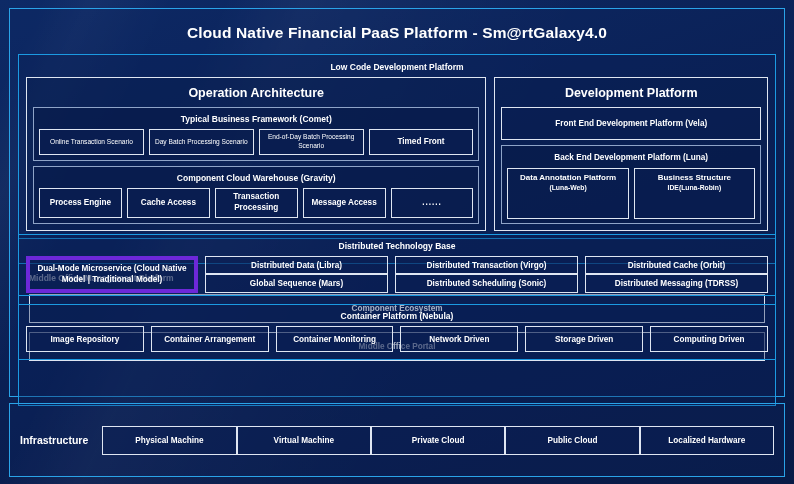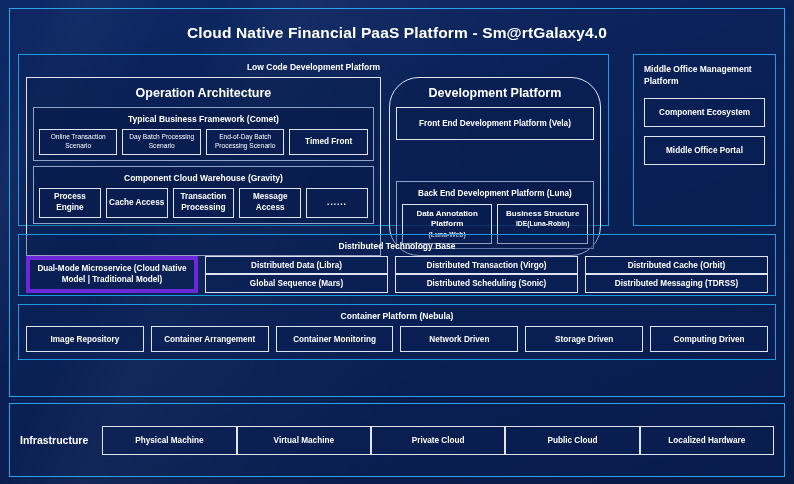--- a/index.html
+++ b/index.html
@@ -81,20 +81,21 @@
     font-weight: bold;
     text-align: center;
     letter-spacing: 0.15px;
     padding: 8px 0 12px 0;
   }
 
   .upper-row {
     display: flex;
     gap: 24px;
     height: 172px;
+    flex-direction: column;
   }
 
   
   .lowcode {
     flex: 1 1 auto;
     padding: 5px 7px 7px 7px;
     display: flex;
     flex-direction: column;
   }
   .lowcode > .sec-title {
@@ -115,21 +116,20 @@
   }
   .op-arch > .sec-title {
     font-size: 12.5px;
     padding: 3px 0 7px 0;
   }
   .dev-plat {
     flex: 1 1 0;
     padding: 5px 6px 6px 6px;
     display: flex;
     flex-direction: column;
-    border-radius: 30px;
   }
   .dev-plat > .sec-title {
     font-size: 12.5px;
     padding: 3px 0 7px 0;
   }
 
   .subgroup {
     padding: 4px 5px 5px 5px;
     margin-bottom: 5px;
   }
@@ -176,21 +176,20 @@
     text-align: center;
     padding: 11px 4px;
     margin-bottom: 5px;
   }
   .dev-back {
     padding: 4px 5px 4px 5px;
     flex: 1 1 auto;
     display: flex;
     flex-direction: column;
     overflow: hidden;
-    margin-top: 36px;
   }
   .dev-back > .sub-title {
     color: #ffffff;
     font-size: 8.2px;
     font-weight: bold;
     text-align: center;
     padding: 3px 0 6px 0;
   }
   .dev-back .chip-row { flex: 1 1 auto; }
   .dev-back .chip {

